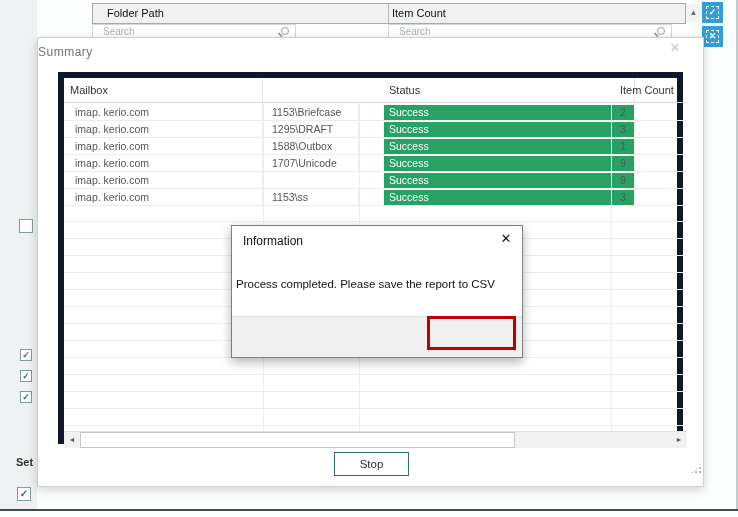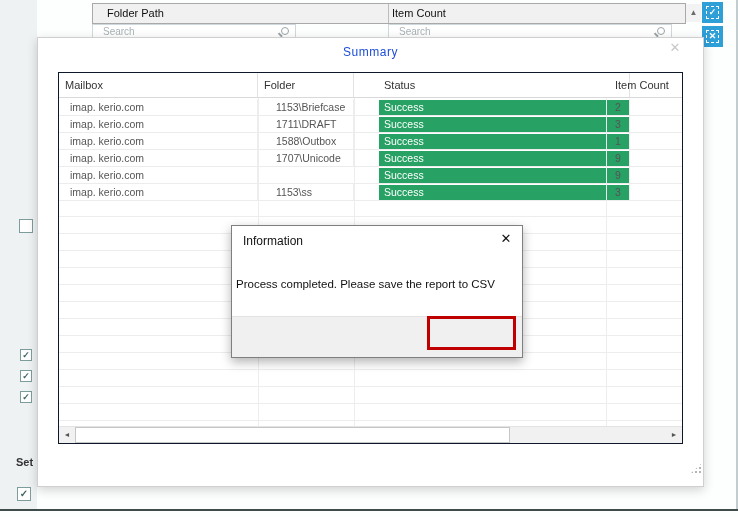--- a/index.html
+++ b/index.html
@@ -39,32 +39,32 @@
               text-align:center; font-weight:bold; }
   .chk-lg { width:14px; height:14px; font-size:10px; line-height:12px; }
   .chk-sm { width:12px; height:12px; font-size:9px; line-height:10px; }
 
   .set-label { position:absolute; left:16px; top:456px; font-size:11px; font-weight:bold; color:#333; }
   .skip-label { position:absolute; left:36px; top:488px; font-size:11px; font-weight:bold; color:#b0544a; }
 
   
   .summary { position:absolute; left:37px; top:37px; width:667px; height:450px; background:#fff;
              border:1px solid #cfcfcf; box-shadow:0 3px 10px rgba(0,0,0,.18); z-index:10; }
-  .summary-title { position:absolute; left:0; top:7px; width:100%; text-align:center;
-                   font-size:12px; color:#1d4ed8; letter-spacing:.5px; }
+  .summary-title { position:absolute; left:0; top:7px; width:100%; 
+                   font-size:12px; color:#737373; letter-spacing:.5px; }
   .summary-close { position:absolute; left:628px; top:1px; width:18px; height:18px; color:#c8c8c8;
                    font-size:13px; line-height:18px; text-align:center; cursor:default; }
 
-  .stable { position:absolute; left:20px; top:34px; width:625px; height:372px; border:1px solid #0f172a; background:#fff; }
+  .stable { position:absolute; left:20px; top:34px; width:625px; height:372px; border:6px solid #0f172a; background:#fff; }
   .thead { position:absolute; left:0; top:0; width:623px; height:25px; border-bottom:1px solid #d9d9d9; }
   .th { position:absolute; top:0; height:24px; line-height:24px; font-size:11px; color:#333;
         padding-left:6px; border-right:1px solid #e2e2e2; overflow:hidden; }
   .trow { position:absolute; left:0; width:623px; height:17px; border-bottom:1px solid #ececec; }
   .td { position:absolute; top:0; height:16px; line-height:16px; font-size:10.5px; color:#555;
-        padding-left:18px; border-right:1px solid #ededed; overflow:hidden; white-space:nowrap; }
+        padding-left:9px; border-right:1px solid #ededed; overflow:hidden; white-space:nowrap; }
   .col-mailbox { left:0; width:199px; padding-left:11px; }
   .col-folder  { left:199px; width:96px; }
   .col-status  { left:295px; width:252px; padding-left:0;margin-left:24px; }
   .col-count   { left:547px; width:76px; padding-left:9px; border-right:none; }
   .th.col-mailbox { padding-left:6px; }
   .success-bar { position:absolute; left:1px; top:1px; width:250px; height:18px; background:#28a164;
                  color:#fff; font-size:10.5px; line-height:15px; padding-left:5px; }
 
   .empty-rows { position:absolute; left:0; top:127px; width:623px; height:227px;
                 background:repeating-linear-gradient(to bottom, transparent 0 16px, #ededed 16px 17px); }
@@ -138,36 +138,35 @@
   <div class="right-border"></div>
   <div class="bottom-border"></div>
 
   <div class="summary">
     <div class="summary-title">Summary</div>
     <div class="summary-close">✕</div>
 
     <div class="stable">
       <div class="thead">
         <div class="th col-mailbox">Mailbox</div>
-        <div class="th col-folder">Folder</div>
         <div class="th col-status" style="padding-left:6px;">Status</div>
         <div class="th col-count">Item Count</div>
       </div>
 
       <div class="trow" style="top:26px;">
         <div class="td col-mailbox">imap. kerio.com</div>
         <div class="td col-folder">1153\Briefcase</div>
         <div class="td col-status">
             <span class="success-bar">Success</span>
           </div>
         <div class="td col-count">2</div>
       </div>
       <div class="trow" style="top:43px;">
         <div class="td col-mailbox">imap. kerio.com</div>
-        <div class="td col-folder">1711\DRAFT</div>
+        <div class="td col-folder">1295\DRAFT</div>
         <div class="td col-status">
             <span class="success-bar">Success</span>
           </div>
         <div class="td col-count">3</div>
       </div>
       <div class="trow" style="top:60px;">
         <div class="td col-mailbox">imap. kerio.com</div>
         <div class="td col-folder">1588\Outbox</div>
         <div class="td col-status">
             <span class="success-bar">Success</span>
@@ -203,20 +202,21 @@
       <div class="vsep vs2"></div>
       <div class="vsep vs3"></div>
 
       <div class="hscroll">
         <div class="hs-arrow hs-left">◄</div>
         <div class="hs-thumb"></div>
         <div class="hs-arrow hs-right">►</div>
       </div>
     </div>
 
+    <div class="stop-btn">Stop</div>
     <div class="grip"></div>
   </div>
 
   <div class="info">
     <div class="info-title">Information</div>
     <div class="info-close">✕</div>
     <div class="info-msg">Process completed. Please save the report to CSV</div>
     <div class="info-footer"></div>
     <div class="red-box"></div>
   </div>

